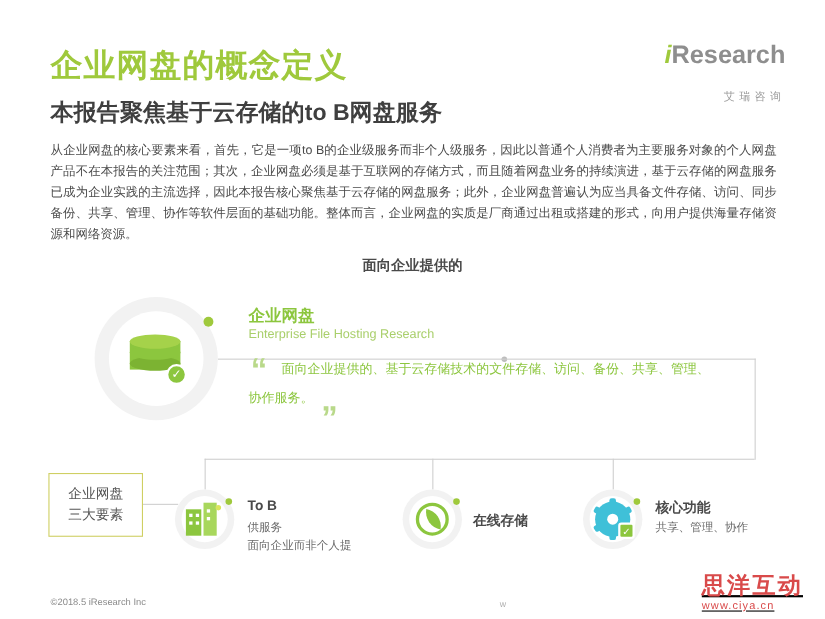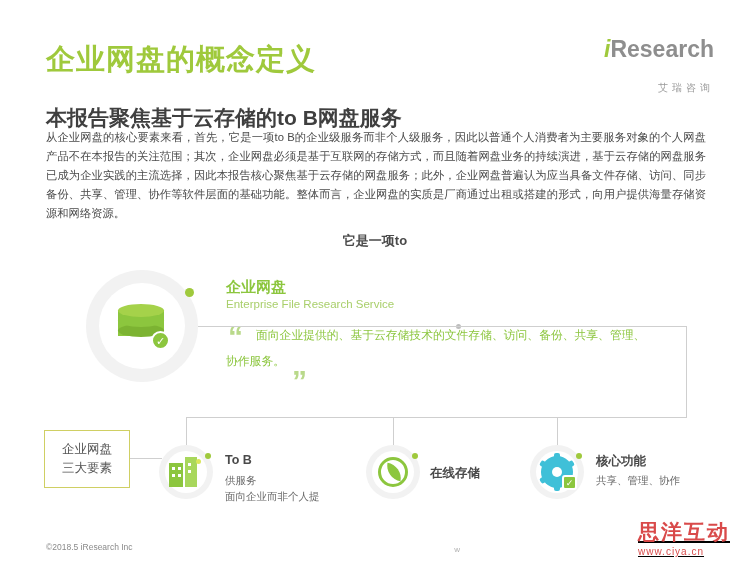--- a/index.html
+++ b/index.html
@@ -23,21 +23,20 @@
     color: #9fc93c;
     letter-spacing: 1px;
     font-weight: bold;
   }
   .subtitle {
     position: absolute;
     left: 46px; top: 88px;
     font-size: 21px;
     color: #3f3f3f;
     font-weight: bold;
-    margin-top: 16px;
   }
   
   .logo {
     position: absolute;
     right: 36px; top: 36px;
     text-align: right;
   }
   .logo-main {
     font-size: 23px;
     color: #8e8e8e;
@@ -253,21 +252,21 @@
   <div class="title">企业网盘的概念定义</div>
   <div class="subtitle">本报告聚焦基于云存储的to B网盘服务</div>
 
   <div class="logo">
     <div class="logo-main"><span class="i">i</span><span>Research</span></div>
     <div class="logo-sub">艾瑞咨询</div>
   </div>
 
   <div class="paragraph">从企业网盘的核心要素来看，首先，它是一项to B的企业级服务而非个人级服务，因此以普通个人消费者为主要服务对象的个人网盘产品不在本报告的关注范围；其次，企业网盘必须是基于互联网的存储方式，而且随着网盘业务的持续演进，基于云存储的网盘服务已成为企业实践的主流选择，因此本报告核心聚焦基于云存储的网盘服务；此外，企业网盘普遍认为应当具备文件存储、访问、同步备份、共享、管理、协作等软件层面的基础功能。整体而言，企业网盘的实质是厂商通过出租或搭建的形式，向用户提供海量存储资源和网络资源。</div>
 
-  <div class="section-label">它是一项to</div>
+  <div class="section-label">面向企业提供的</div>
 
   <div class="diagram">
 
     <div class="line" style="left:198px; top:76px; width:260px; height:1px;"></div>
     <div class="conn-dot" style="left:456px; top:74px;"></div>
     <div class="line" style="left:686px; top:76px; width:1px; height:92px;"></div>
     <div class="line" style="left:456px; top:76px; width:231px; height:1px;"></div>
     <div class="line" style="left:186px; top:167px; width:500px; height:1px;"></div>
     <div class="line" style="left:186px; top:167px; width:1px; height:28px;"></div>
     <div class="line" style="left:393px; top:167px; width:1px; height:28px;"></div>
@@ -281,21 +280,21 @@
           <div class="db-body"></div>
           <div class="db-layer db-l3"></div>
           <div class="db-layer db-l2"></div>
           <div class="db-layer db-l1"></div>
           <div class="db-check">✓</div>
         </div>
       </div>
     </div>
 
     <div class="ent-title">企业网盘</div>
-    <div class="ent-sub">Enterprise File Research Service</div>
+    <div class="ent-sub">Enterprise File Hosting Research</div>
     <div class="quote-box">
       <span class="quote-mark qm-open">“</span>
       <div class="quote-text">面向企业提供的、基于云存储技术的文件存储、访问、备份、共享、管理、</div>
       <div class="quote-text quote-line2">协作服务。</div>
       <span class="quote-mark qm-close">”</span>
     </div>
 
     <div class="elem-box">
       <div>企业网盘</div>
       <div>三大要素</div>

